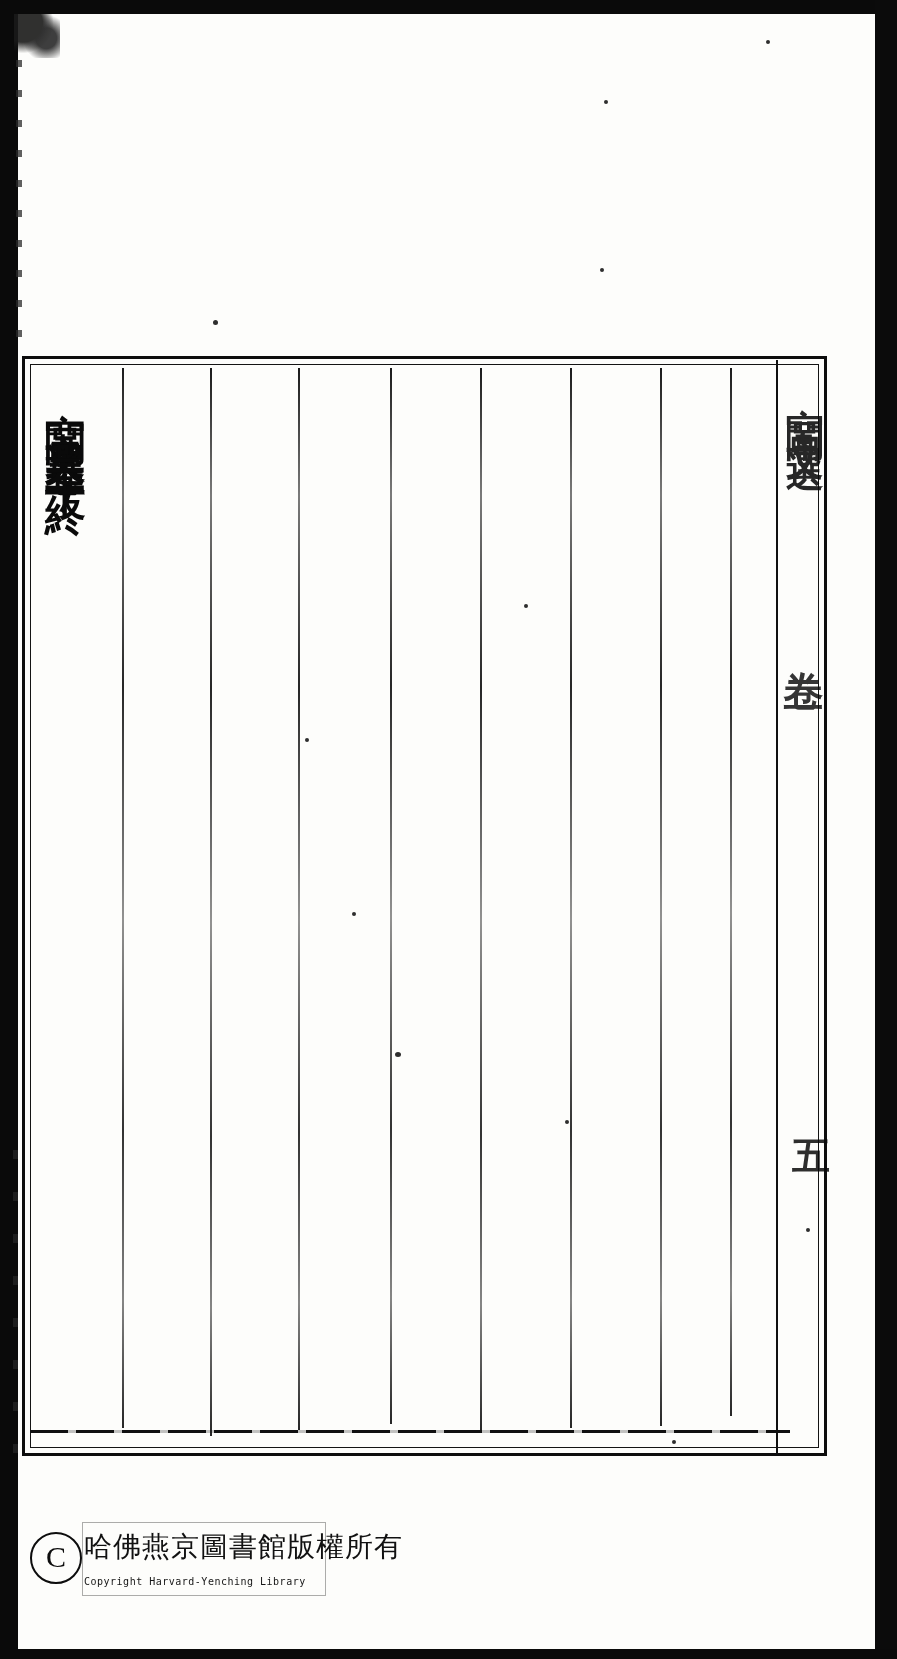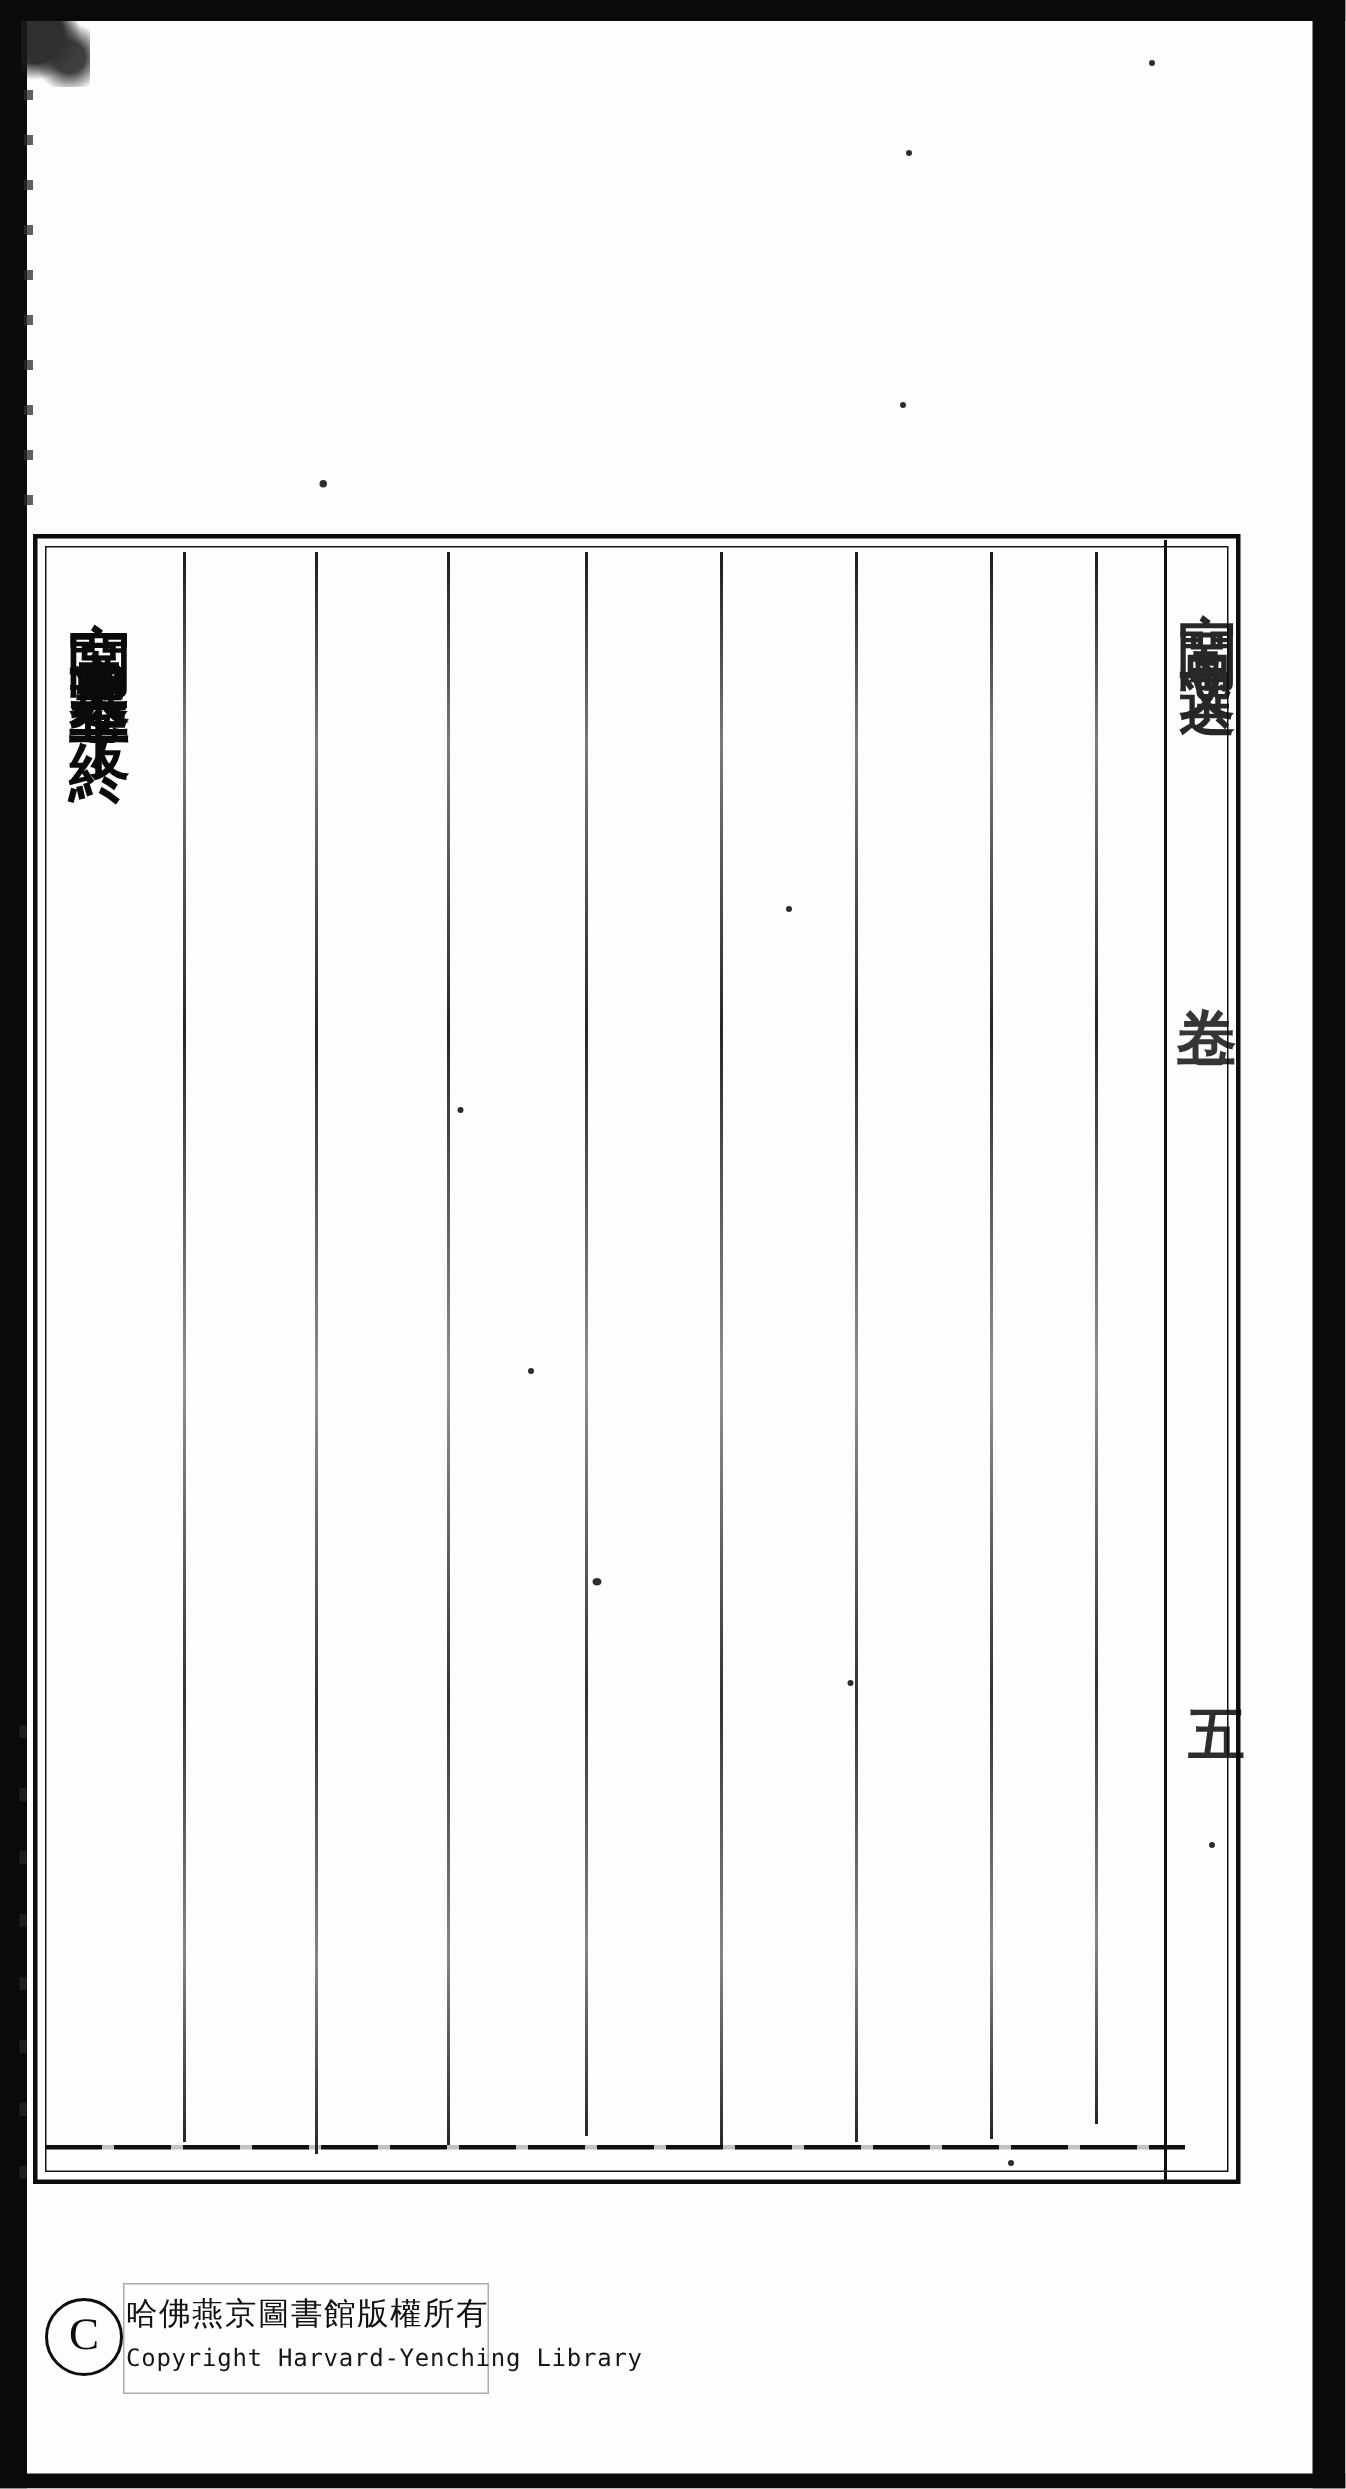--- a/index.html
+++ b/index.html
@@ -205,31 +205,31 @@
     font-size: 30px;
     line-height: 46px;
     text-align: center;
     color: #0d0d0d;
   }
   .stamp-cn {
     position: absolute;
     left: 58px;
     top: 12px;
     font-family: "DejaVu Serif", "Liberation Serif", serif;
-    font-size: 21px;
+    font-size: 28px;
     letter-spacing: 1px;
     color: #111;
     white-space: nowrap;
   }
   .stamp-en {
     position: absolute;
     left: 58px;
-    top: 46px;
+    top: 60px;
     font-family: "DejaVu Sans Mono", "Liberation Mono", monospace;
-    font-size: 16px;
+    font-size: 10px;
     letter-spacing: .5px;
     color: #161616;
     white-space: nowrap;
   }
   .stamp-box {
     position: absolute;
     left: 56px;
     top: 6px;
     width: 242px;
     height: 72px;

